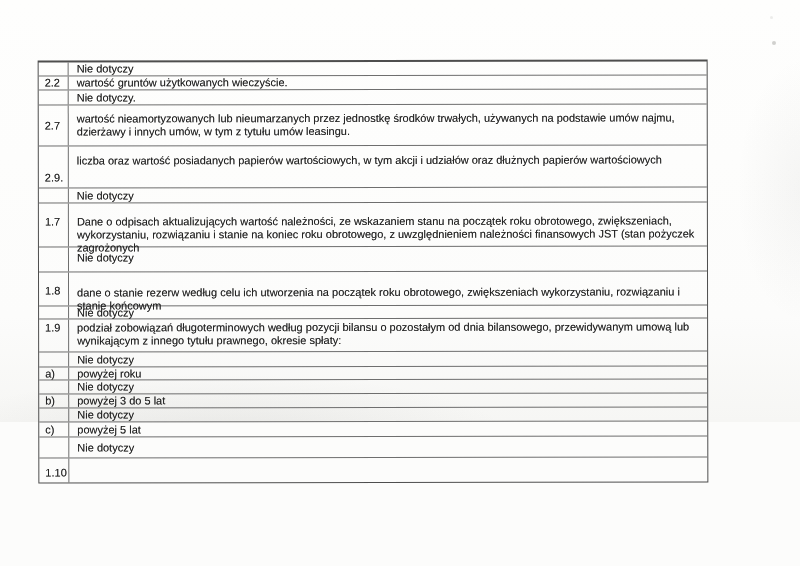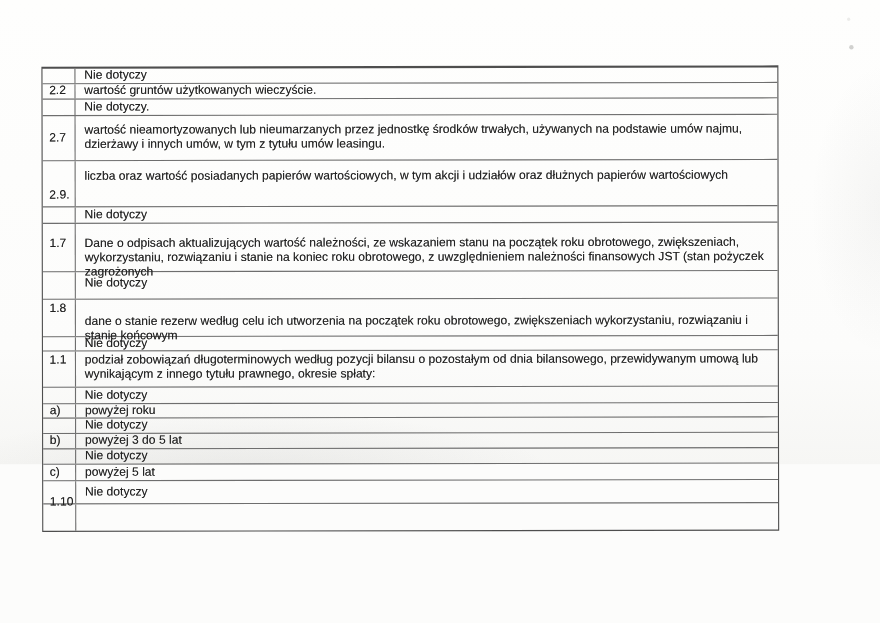--- a/index.html
+++ b/index.html
@@ -113,31 +113,31 @@
       <div class="cno jt" style="padding-top:12px">1.7</div>
       <div class="ctext jt" style="padding-top:12px">Dane o odpisach aktualizujących wartość należności, ze wskazaniem stanu na początek roku obrotowego, zwiększeniach, wykorzystaniu, rozwiązaniu i stanie na koniec roku obrotowego, z uwzględnieniem należności finansowych JST (stan pożyczek zagrożonych</div>
     </div>
 
     <div class="trow" style="height:25px">
       <div class="cno jt"></div>
       <div class="ctext jt" style="padding-top:4px">Nie dotyczy</div>
     </div>
 
     <div class="trow" style="height:34px">
-      <div class="cno jt" style="padding-top:2px">1.8</div>
+      <div class="cno jt" style="padding-top:12px">1.8</div>
       <div class="ctext jt" style="padding-top:14px">dane o stanie rezerw według celu ich utworzenia na początek roku obrotowego, zwiększeniach wykorzystaniu, rozwiązaniu i stanie końcowym</div>
     </div>
 
     <div class="trow" style="height:13px">
       <div class="cno jc"></div>
       <div class="ctext jc">Nie dotyczy</div>
     </div>
 
     <div class="trow" style="height:33px">
-      <div class="cno jt" style="padding-top:2px">1.1</div>
+      <div class="cno jt" style="padding-top:2px">1.9</div>
       <div class="ctext jt" style="padding-top:2px">podział zobowiązań długoterminowych według pozycji bilansu o pozostałym od dnia bilansowego, przewidywanym umową lub wynikającym z innego tytułu prawnego, okresie spłaty:</div>
     </div>
 
     <div class="trow" style="height:15px">
       <div class="cno jc"></div>
       <div class="ctext jc">Nie dotyczy</div>
     </div>
 
     <div class="trow" style="height:13px">
       <div class="cno jc">a)</div>
@@ -163,18 +163,18 @@
       <div class="cno jc">c)</div>
       <div class="ctext jc">powyżej 5 lat</div>
     </div>
 
     <div class="trow" style="height:21px">
       <div class="cno jt"></div>
       <div class="ctext jt" style="padding-top:4px">Nie dotyczy</div>
     </div>
 
     <div class="trow" style="height:24px">
-      <div class="cno jb" style="padding-bottom:19px">1.10</div>
+      <div class="cno jb" style="padding-bottom:3px">1.10</div>
       <div class="ctext jc"></div>
     </div>
 
   </div>
 </div>
 
 </body></html>

